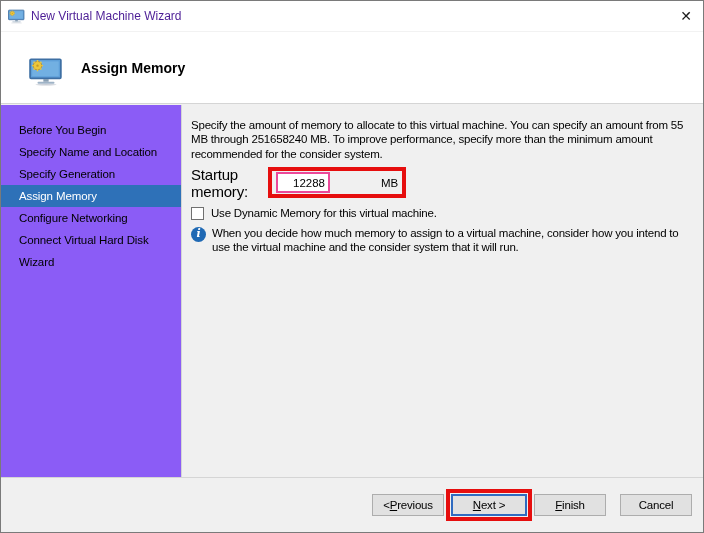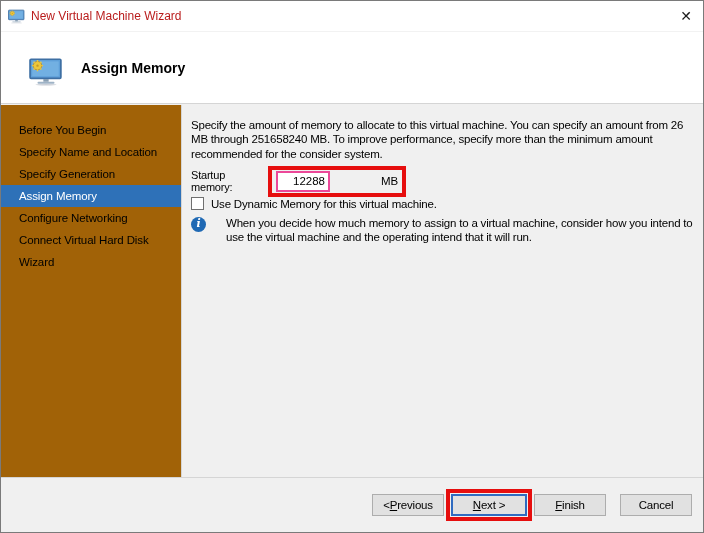--- a/index.html
+++ b/index.html
@@ -9,77 +9,77 @@
     position:relative; width:704px; height:533px;
     background:#f0f0f0; border:1px solid #7a7a7a; overflow:hidden;
   }
   
   .titlebar {
     position:absolute; left:0; top:0; right:0; height:31px;
     background:#ffffff; display:flex; align-items:center;
     border-bottom:1px solid #f2f2f2;
   }
   .titlebar .app-icon { margin-left:7px; width:17px; height:15px; flex:none; }
-  .titlebar .title { margin-left:6px; font-size:12px; color:#b91c1c; }
+  .titlebar .title { margin-left:6px; font-size:12px; color:#4c1d95; }
   .close-btn {
     margin-left:auto; width:34px; height:26px; display:flex;
     align-items:center; justify-content:center; font-size:14px; color:#1a1a1a;
     cursor:default;
   }
   
   .header {
     position:absolute; left:0; top:31px; right:0; height:72px;
     background:#ffffff; border-bottom:1px solid #d5d5d5;
   }
   .header .hdr-icon { position:absolute; left:28px; top:26px; width:34px; height:28px; }
   .header .hdr-title { position:absolute; left:80px; top:28px; font-size:14px; font-weight:bold; color:#000; }
   
   .sidebar {
     position:absolute; left:0; top:104px; width:181px; height:374px;
-    background:#a16207; border-right:1px solid #d5d5d5; padding-top:14px;
+    background:#8b5cf6; border-right:1px solid #d5d5d5; padding-top:14px;
   }
   .nav-item {
     height:22px; line-height:22px; padding-left:18px;
     font-size:11.5px; color:#000; letter-spacing:-0.1px; white-space:nowrap;
     cursor:default;
   }
   .nav-item.active { background:#2e71b8; color:#ffffff; }
   
   .content {
     position:absolute; left:181px; top:104px; right:0; height:374px;
     padding:13px 2px 0 9px; overflow:hidden;
   }
   .desc-line, .info-line {
     font-size:11.5px; line-height:14.3px; letter-spacing:-0.2px;
     color:#000; white-space:nowrap;
   }
   .startup-row { margin-top:5px; display:flex; align-items:center; }
-  .startup-label { width:77px; flex:none; font-size:11px; letter-spacing:-0.2px; }
+  .startup-label { width:77px; flex:none; font-size:15px; letter-spacing:-0.2px; }
   .red-box-input {
     display:inline-flex; align-items:center;
     border:4px solid #e60e0e; padding:1px 2px 1px 4px;
   }
   .mem-input {
     width:54px; height:21px; border:2px solid #ec4899; background:#fff;
     font-family:"Liberation Sans", sans-serif; font-size:11.5px;
     text-align:right; padding-right:3px; outline:none;
   }
   .mem-unit { font-size:11.5px; margin-left:4px; margin-right:2px; letter-spacing:-0.2px;padding-left:47px; }
-  .checkbox-row { margin-top:0; display:flex; align-items:flex-end; }
+  .checkbox-row { margin-top:7px; display:flex; align-items:center; }
   .checkbox {
     width:13px; height:13px; background:#fff; border:1px solid #707070; flex:none;
   }
   .checkbox-label { margin-left:7px; font-size:11.5px; letter-spacing:-0.2px; white-space:nowrap; }
   .info-row { margin-top:6px; display:flex; }
   .info-icon {
     width:15px; height:15px; border-radius:50%; background:#1f69b4; flex:none;
     color:#fff; font-family:"DejaVu Serif", serif; font-style:italic; font-weight:bold;
     font-size:11px; line-height:14px; text-align:center; margin-top:1px;
   }
-  .info-text { margin-left:20px; }
+  .info-text { margin-left:6px; }
   
   .footer {
     position:absolute; left:0; right:0; bottom:0; height:55px;
     background:#f0f0f0; border-top:1px solid #d5d5d5;
     display:flex; align-items:center; justify-content:flex-end;
     padding-right:11px; gap:14px;
   }
   .btn {
     width:72px; height:22px; background:#e1e1e1; border:1px solid #adadad;
     font-family:"Liberation Sans", sans-serif; font-size:11.5px; color:#000;
@@ -134,21 +134,21 @@
     <div class="nav-item">Specify Name and Location</div>
     <div class="nav-item">Specify Generation</div>
     <div class="nav-item active">Assign Memory</div>
     <div class="nav-item">Configure Networking</div>
     <div class="nav-item">Connect Virtual Hard Disk</div>
     <div class="nav-item">Wizard</div>
   </div>
 
   <div class="content">
     <div>
-      <div class="desc-line">Specify the amount of memory to allocate to this virtual machine. You can specify an amount from 26</div>
+      <div class="desc-line">Specify the amount of memory to allocate to this virtual machine. You can specify an amount from 55</div>
       <div class="desc-line">MB through 251658240 MB. To improve performance, specify more than the minimum amount</div>
       <div class="desc-line">recommended for the consider system.</div>
     </div>
 
     <div class="startup-row">
       <span class="startup-label">Startup memory:</span>
       <span class="red-box-input">
         <input class="mem-input" type="text" value="12288" style="">
         <span class="mem-unit">MB</span>
       </span>
@@ -156,21 +156,21 @@
 
     <div class="checkbox-row">
       <div class="checkbox"></div>
       <span class="checkbox-label">Use Dynamic Memory for this virtual machine.</span>
     </div>
 
     <div class="info-row">
       <div class="info-icon">i</div>
       <div class="info-text">
         <div class="info-line">When you decide how much memory to assign to a virtual machine, consider how you intend to</div>
-        <div class="info-line">use the virtual machine and the operating intend that it will run.</div>
+        <div class="info-line">use the virtual machine and the consider system that it will run.</div>
       </div>
     </div>
   </div>
 
   <div class="footer">
     <button class="btn">
         <span>&lt; </span>
         <u>P</u>
         <span>revious</span>
       </button>

